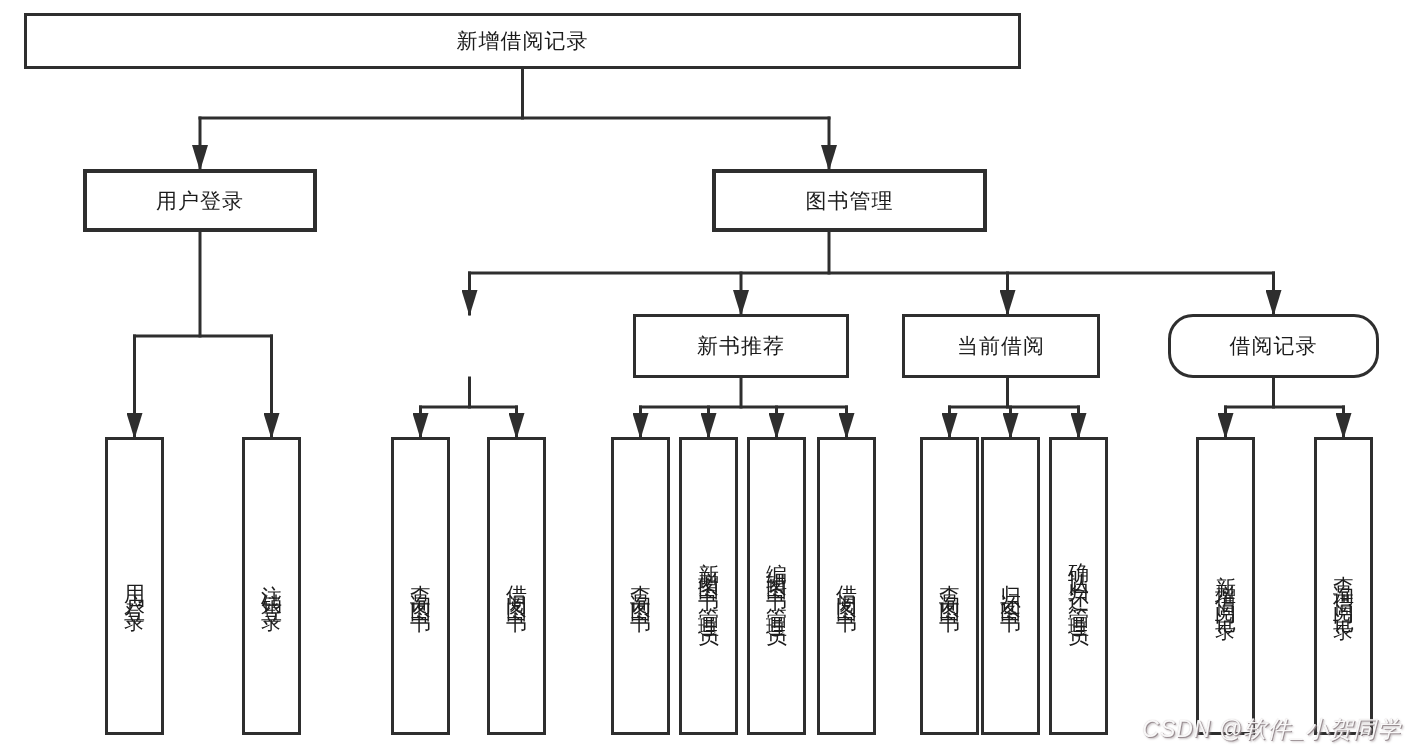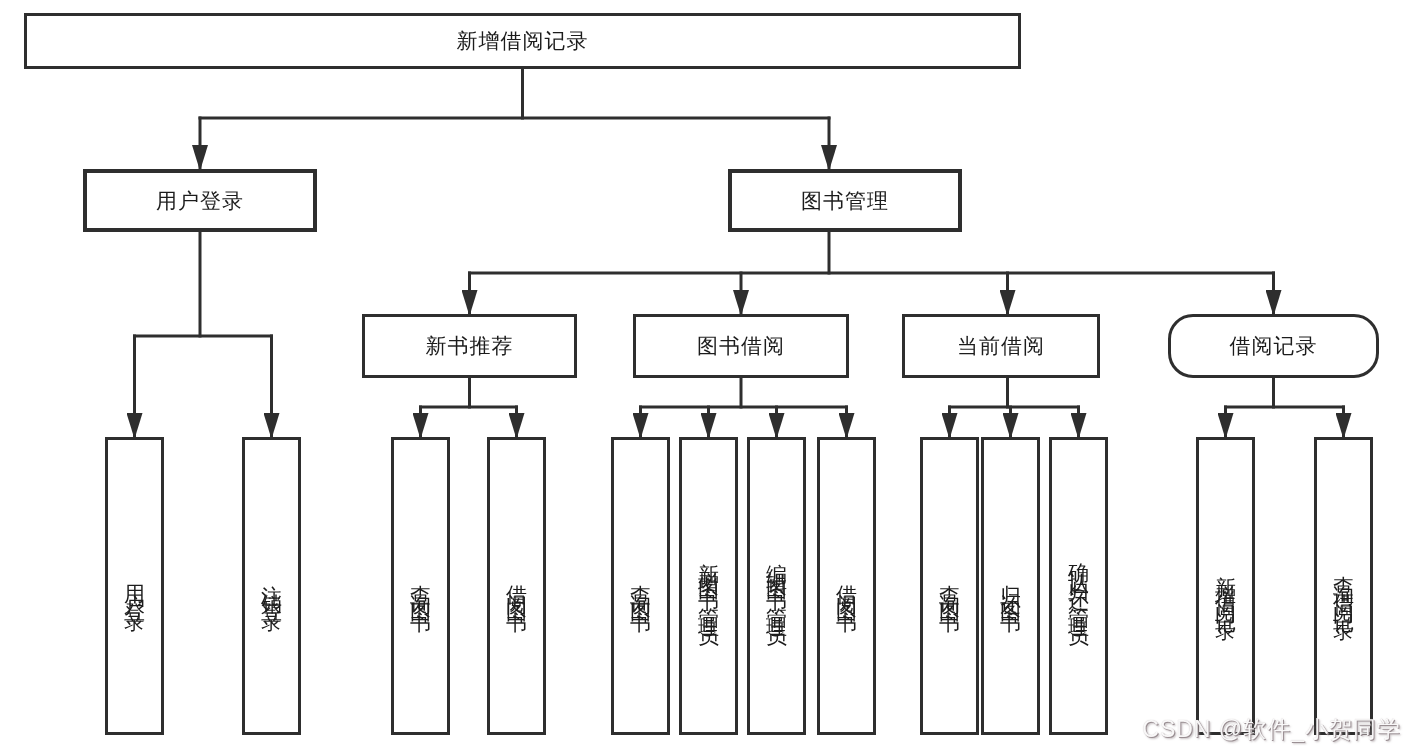--- a/index.html
+++ b/index.html
@@ -37,21 +37,21 @@
     writing-mode: vertical-rl;
     text-orientation: mixed;
     font-size: 21px;
     line-height: 1.05;
     letter-spacing: 9px;
     white-space: nowrap;
   }
   
   .n-root   { left: 24px;  top: 13px;  width: 997px; height: 56px; }
   .n-ul     { left: 83px;  top: 169px; width: 234px; height: 63px; }
-  .n-bm     { left: 728px; top: 169px; width: 234px; height: 63px; }
+  .n-bm     { left: 712px; top: 169px; width: 275px; height: 63px; }
   .n-nr     { left: 362px; top: 314px; width: 215px; height: 64px; }
   .n-bb     { left: 633px; top: 314px; width: 216px; height: 64px; }
   .n-cb     { left: 902px; top: 314px; width: 198px; height: 64px; }
   .n-br     { left: 1168px;top: 314px; width: 211px; height: 64px; border-radius: 25px; }
   .n-ul-1 { left: 105px;  } .n-ul-2 { left: 242px;  }
   .n-nr-1 { left: 391px;  } .n-nr-2 { left: 487px;  }
   .n-bb-1 { left: 611px;  } .n-bb-2 { left: 679px;  }
   .n-bb-3 { left: 747px;  } .n-bb-4 { left: 817px;  }
   .n-cb-1 { left: 920px;  } .n-cb-2 { left: 981px;  }
   .n-cb-3 { left: 1049px; }
@@ -60,20 +60,21 @@
     position: absolute;
     right: 4px;
     top: 714px;
     font-size: 23px;
     letter-spacing: 1px;
     color: rgba(255, 255, 255, 0.92);
     text-shadow: 1px 1px 0 rgba(150, 138, 142, 0.95),
                  2px 2px 2px rgba(150, 138, 142, 0.55),
                  0 0 1px rgba(150, 138, 142, 0.6);
     white-space: nowrap;
+    font-style: italic;
   }
 </style>
 </head>
 <body>
 
 <div class="canvas">
 
   <svg class="connectors" viewBox="0 0 1405 747" xmlns="http://www.w3.org/2000/svg" aria-hidden="true">
     <defs>
       <marker id="arr" markerUnits="userSpaceOnUse" markerWidth="26" markerHeight="16" viewBox="0 0 26 16" refX="24" refY="8" orient="auto">
@@ -122,22 +123,21 @@
       <path d="M1225.5 407 V437" marker-end="url(#arr)"></path>
       <path d="M1343.5 407 V437" marker-end="url(#arr)"></path>
     </g>
   </svg>
 
   <div class="node hbox n-root">新增借阅记录</div>
 
   <div class="node hbox lvl2 n-ul">用户登录</div>
   <div class="node hbox lvl2 n-bm">图书管理</div>
 
-  <div class="node hbox n-nr">新书推荐</div>
-  <div class="node hbox n-bb">图书借阅</div>
+  <div class="node hbox n-bb">新书推荐</div>
   <div class="node hbox n-cb">当前借阅</div>
   <div class="node hbox n-br">借阅记录</div>
 
   <div class="node vbox n-ul-1">
     <span class="vtext">用户登录</span>
   </div>
   <div class="node vbox n-ul-2">
     <span class="vtext">注销登录</span>
   </div>
 

